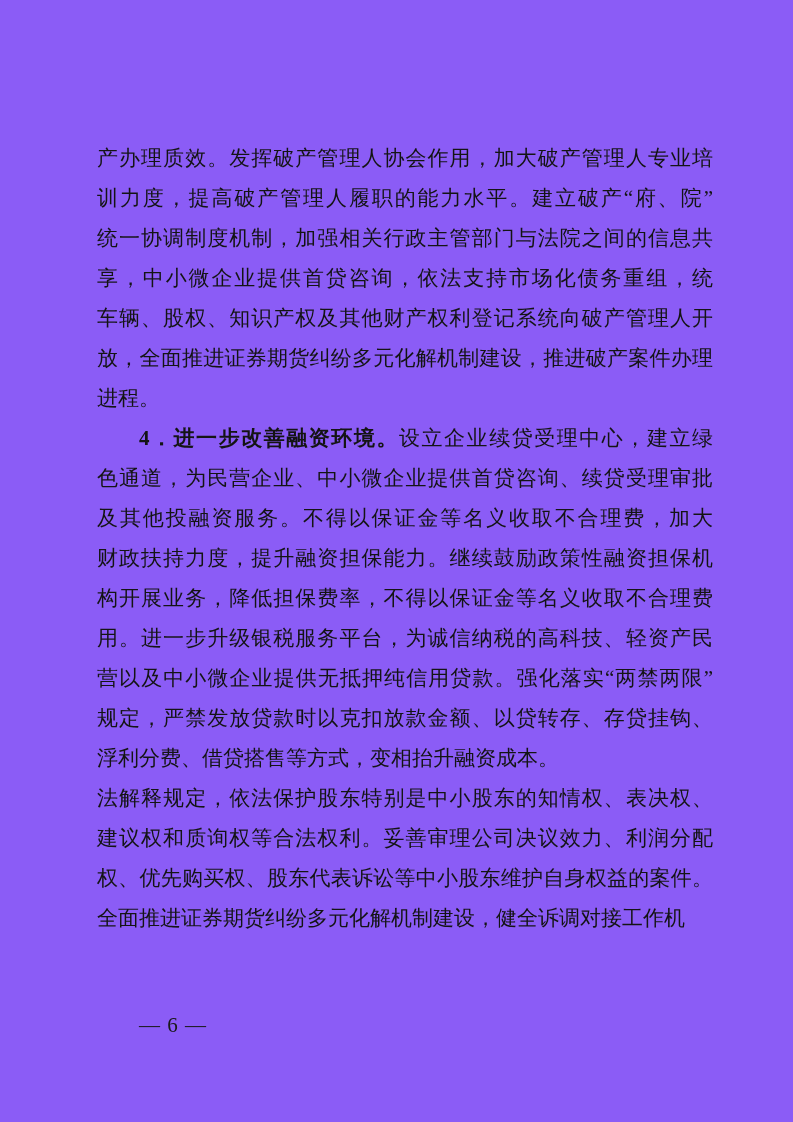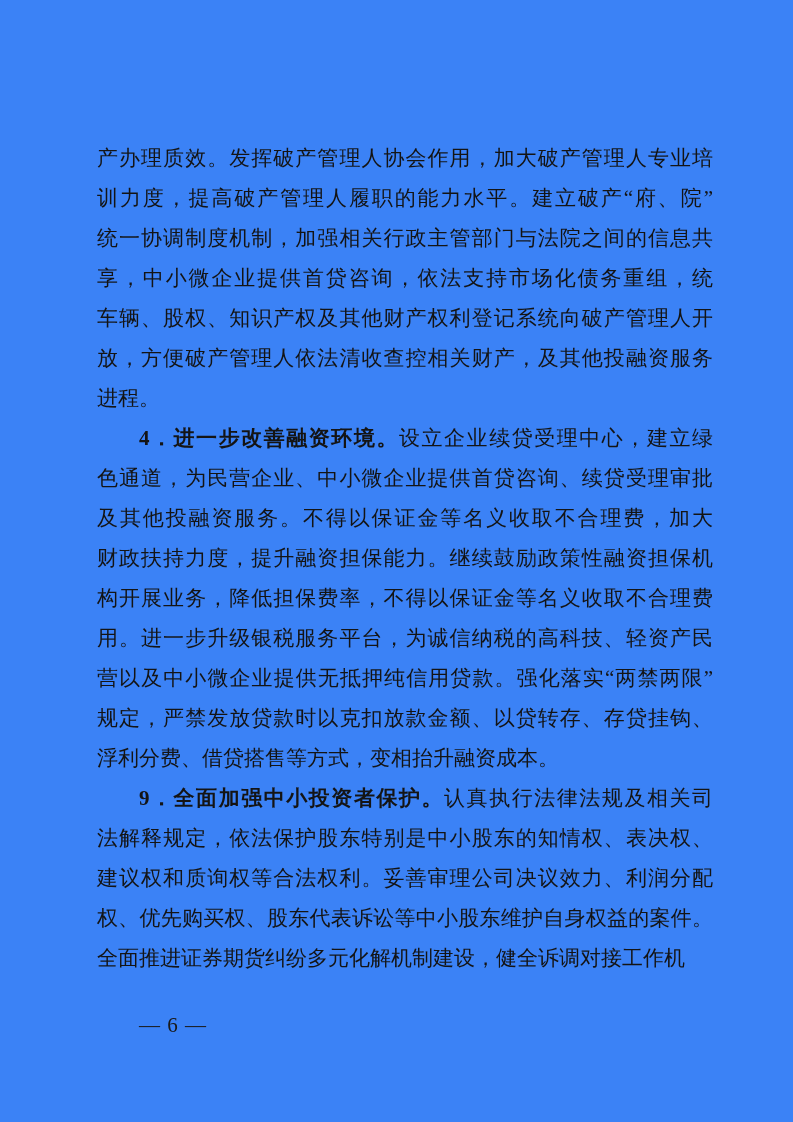--- a/index.html
+++ b/index.html
@@ -1,21 +1,21 @@
 <!DOCTYPE html>
 <html><head>
 <meta charset="utf-8">
 <style>
   html, body { margin: 0; padding: 0; }
   body { background: #e8e8e8; }
   .page {
     position: relative;
     width: 793px;
     height: 1122px;
-    background: #3b82f6;
+    background: #8b5cf6;
     overflow: hidden;
     font-family: "Liberation Serif", "DejaVu Serif", serif;
     color: #141414;
     margin: 0 auto;
   }
   .text-block {
     position: absolute;
     left: 97px;
     top: 138px;
     width: 616px;
@@ -45,31 +45,30 @@
 </head>
 <body>
 
 <div class="page">
   <div class="text-block">
       <div class="line fill"><span>产办理质效。发挥破产管理人协会作用，加大破产管理人专业培</span></div>
       <div class="line fill"><span>训力度，提高破产管理人履职的能力水平。建立破产“府、院”</span></div>
       <div class="line fill"><span>统一协调制度机制，加强相关行政主管部门与法院之间的信息共</span></div>
       <div class="line fill"><span>享，中小微企业提供首贷咨询，依法支持市场化债务重组，统</span></div>
       <div class="line fill"><span>车辆、股权、知识产权及其他财产权利登记系统向破产管理人开</span></div>
-      <div class="line fill"><span>放，方便破产管理人依法清收查控相关财产，及其他投融资服务</span></div>
+      <div class="line fill"><span>放，全面推进证券期货纠纷多元化解机制建设，推进破产案件办理</span></div>
       <div class="line"><span>进程。</span></div>
       <div class="line fill indent"><span class="bold">4．进一步改善融资环境。</span><span>设立企业续贷受理中心，建立绿</span></div>
       <div class="line fill"><span>色通道，为民营企业、中小微企业提供首贷咨询、续贷受理审批</span></div>
       <div class="line fill"><span>及其他投融资服务。不得以保证金等名义收取不合理费，加大</span></div>
       <div class="line fill"><span>财政扶持力度，提升融资担保能力。继续鼓励政策性融资担保机</span></div>
       <div class="line fill"><span>构开展业务，降低担保费率，不得以保证金等名义收取不合理费</span></div>
       <div class="line fill"><span>用。进一步升级银税服务平台，为诚信纳税的高科技、轻资产民</span></div>
       <div class="line fill"><span>营以及中小微企业提供无抵押纯信用贷款。强化落实“两禁两限”</span></div>
       <div class="line fill"><span>规定，严禁发放贷款时以克扣放款金额、以贷转存、存贷挂钩、</span></div>
       <div class="line"><span>浮利分费、借贷搭售等方式，变相抬升融资成本。</span></div>
-      <div class="line fill indent"><span class="bold">9．全面加强中小投资者保护。</span><span>认真执行法律法规及相关司</span></div>
       <div class="line fill"><span>法解释规定，依法保护股东特别是中小股东的知情权、表决权、</span></div>
       <div class="line fill"><span>建议权和质询权等合法权利。妥善审理公司决议效力、利润分配</span></div>
       <div class="line fill"><span>权、优先购买权、股东代表诉讼等中小股东维护自身权益的案件。</span></div>
       <div class="line"><span>全面推进证券期货纠纷多元化解机制建设，健全诉调对接工作机</span></div>
     </div>
   <div class="footer">— 6 —</div>
 </div>
 
 </body></html>

